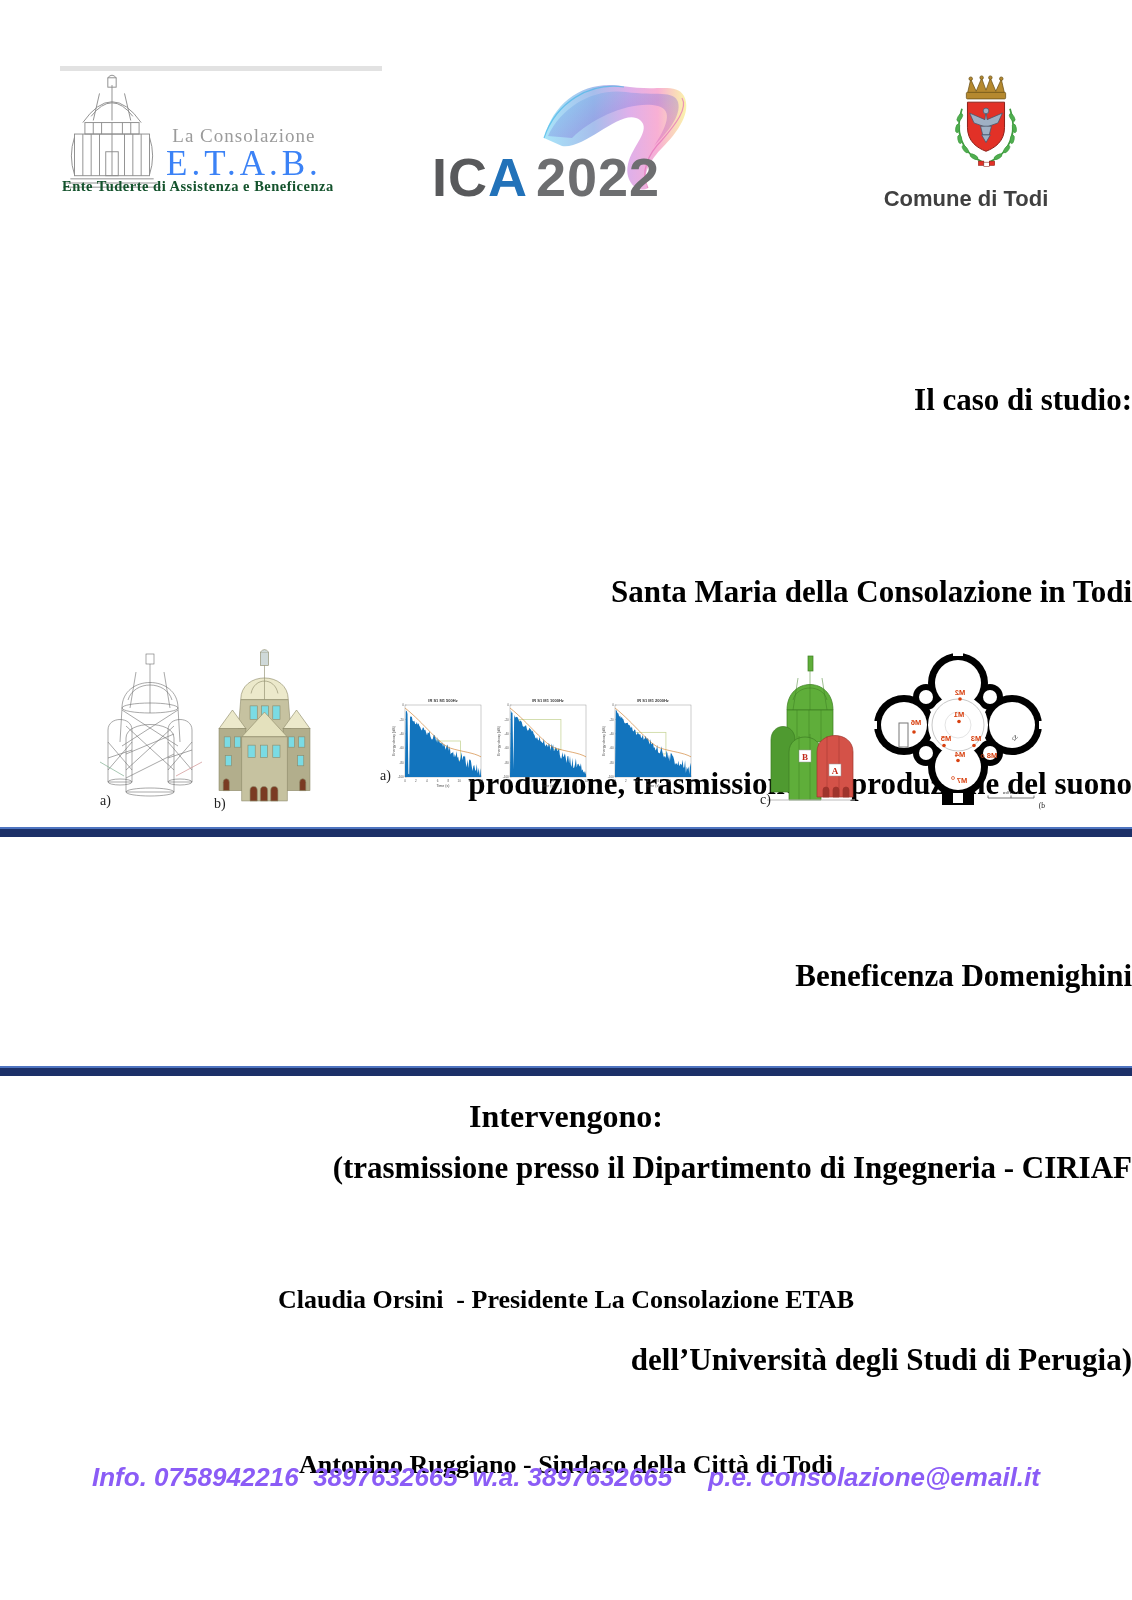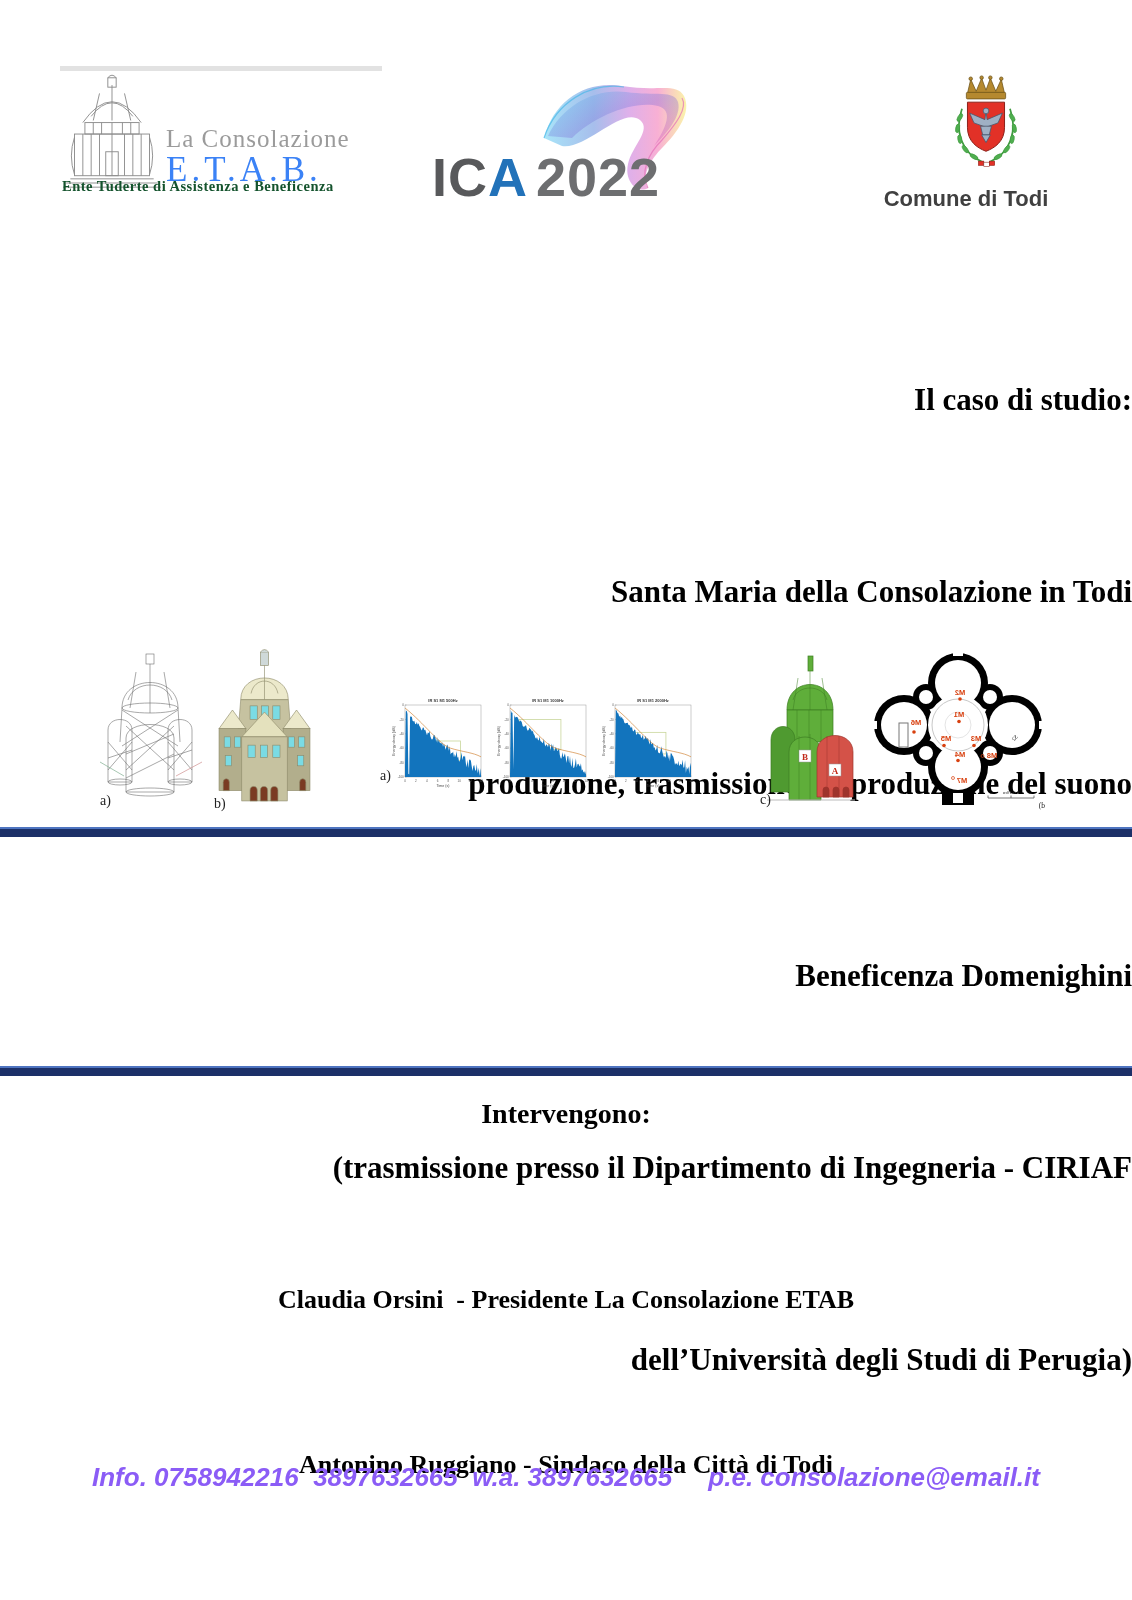--- a/index.html
+++ b/index.html
@@ -4,21 +4,21 @@
 <style>
   html,body{margin:0;padding:0;background:#888;}
   .page{position:relative;width:1132px;height:1600px;margin:0 auto;background:#ffffff;overflow:hidden;
         font-family:"Liberation Serif",serif;color:#000;}
   .abs{position:absolute;}
 
   
   .etab-rule{left:60px;top:66px;width:322px;height:5px;background:#e2e2e2;}
   .etab{left:62px;top:74px;width:330px;display:flex;align-items:flex-start;}
   .etab-text{margin-left:4px;margin-top:52px;line-height:1.05;}
-  .etab-line1{font-size:25px;color:#9b9b9b;letter-spacing:1px;text-align:center;}
+  .etab-line1{font-size:19px;color:#9b9b9b;letter-spacing:1px;text-align:center;}
   .etab-line2{font-size:35px;color:#3b82f6;letter-spacing:4px;}
   .etab-caption{left:62px;top:178px;width:330px;font-size:14.5px;font-weight:bold;color:#14532d;letter-spacing:.5px;}
 
   .ica{left:426px;top:72px;width:270px;height:132px;}
   .ica-word{position:absolute;left:6px;bottom:0;font-family:"Liberation Sans",sans-serif;
             font-weight:bold;font-size:54px;letter-spacing:1px;color:#58595b;line-height:1;}
   .ica-accent{color:#2272b9;}
   .ica-year{font-weight:bold;color:#6d6e70;margin-left:8px;}
 
   .todi{left:866px;top:68px;width:200px;text-align:center;}
@@ -33,21 +33,21 @@
 
   
   .rule{left:0;width:1132px;height:8px;background:#1c3068;border-top:2px solid #4e74c0;}
 
   
   .venue{left:0;top:836px;width:100%;text-align:center;font-family:"Liberation Sans",sans-serif;line-height:72px;}
   .venue-main{font-weight:bold;font-size:41px;}
   .venue-date{font-style:italic;font-size:39px;font-weight:500;}
 
   
-  .speakers-heading{left:0;top:1098px;width:100%;text-align:center;font-weight:bold;font-size:28px;}
+  .speakers-heading{left:0;top:1098px;width:100%;text-align:center;font-weight:bold;font-size:32px;}
   .speakers{left:0;top:1162px;width:100%;text-align:center;font-weight:bold;font-size:26px;line-height:55px;white-space:pre;}
 
   
   .footer{left:0;top:1462px;width:100%;text-align:center;font-family:"Liberation Sans",sans-serif;
           font-style:italic;font-weight:600;font-size:26px;color:#8b5cf6;white-space:pre;}
 </style>
 </head>
 <body>
 
 <div class="page">

